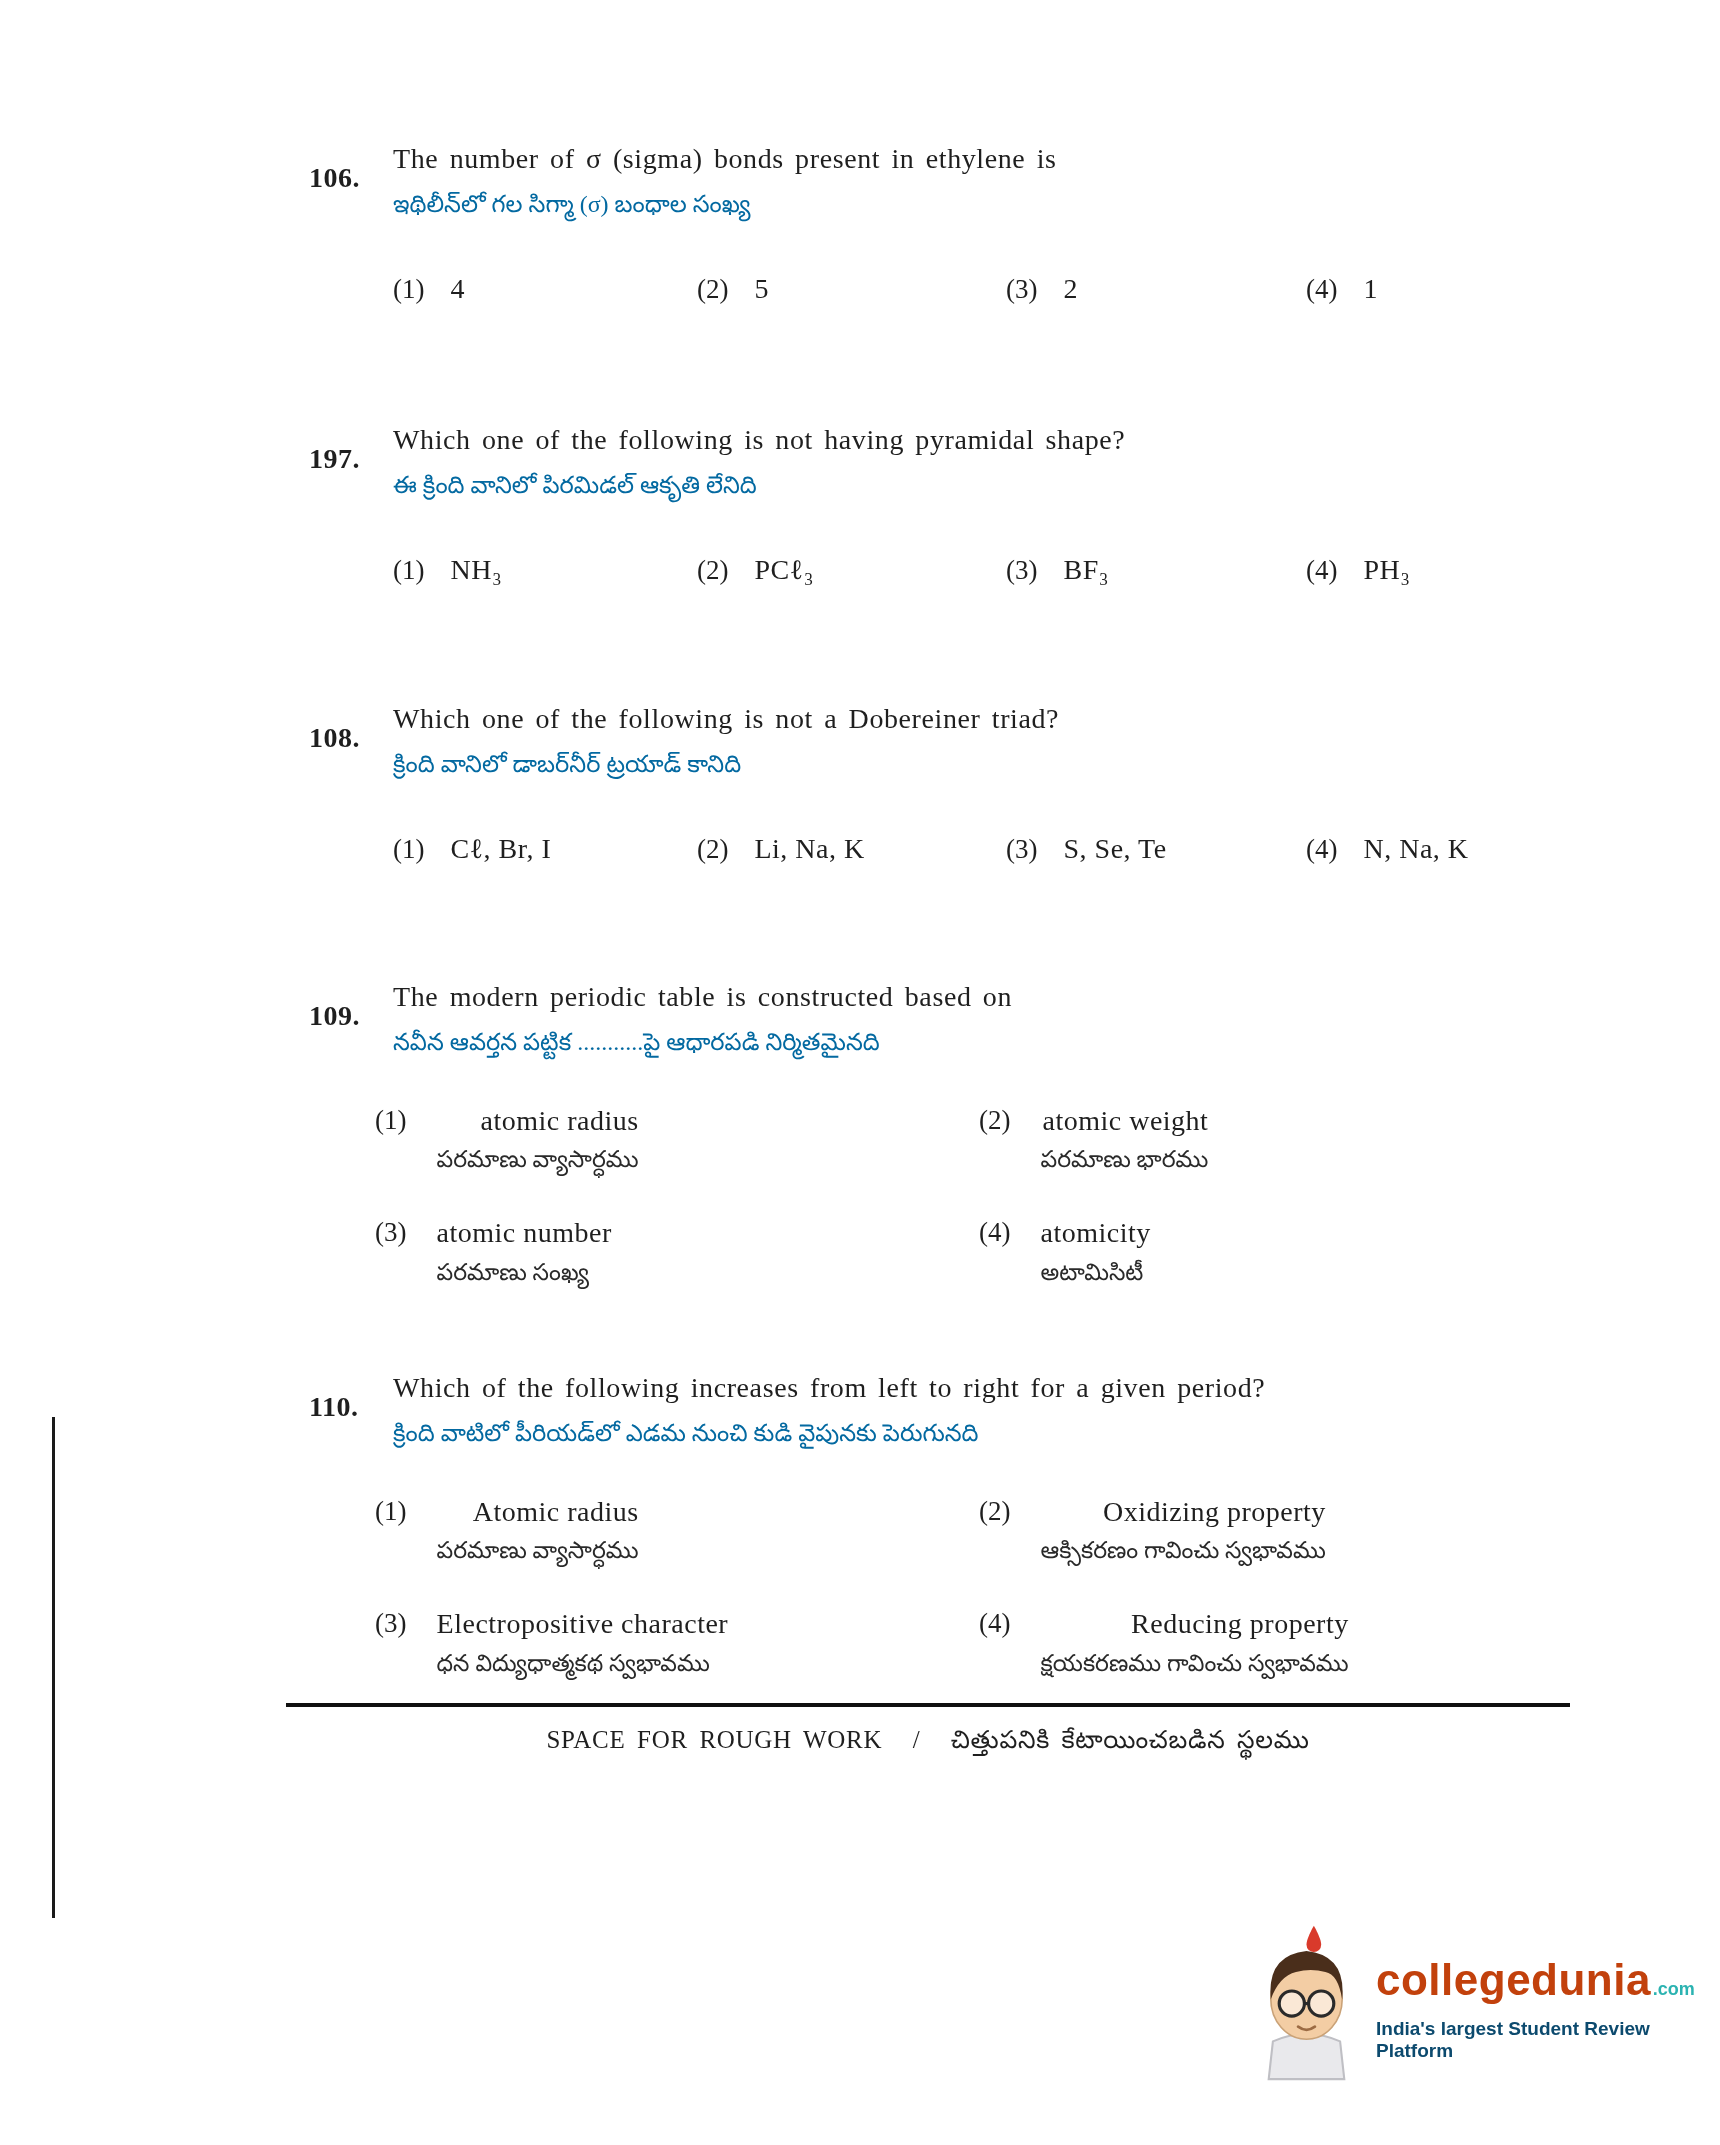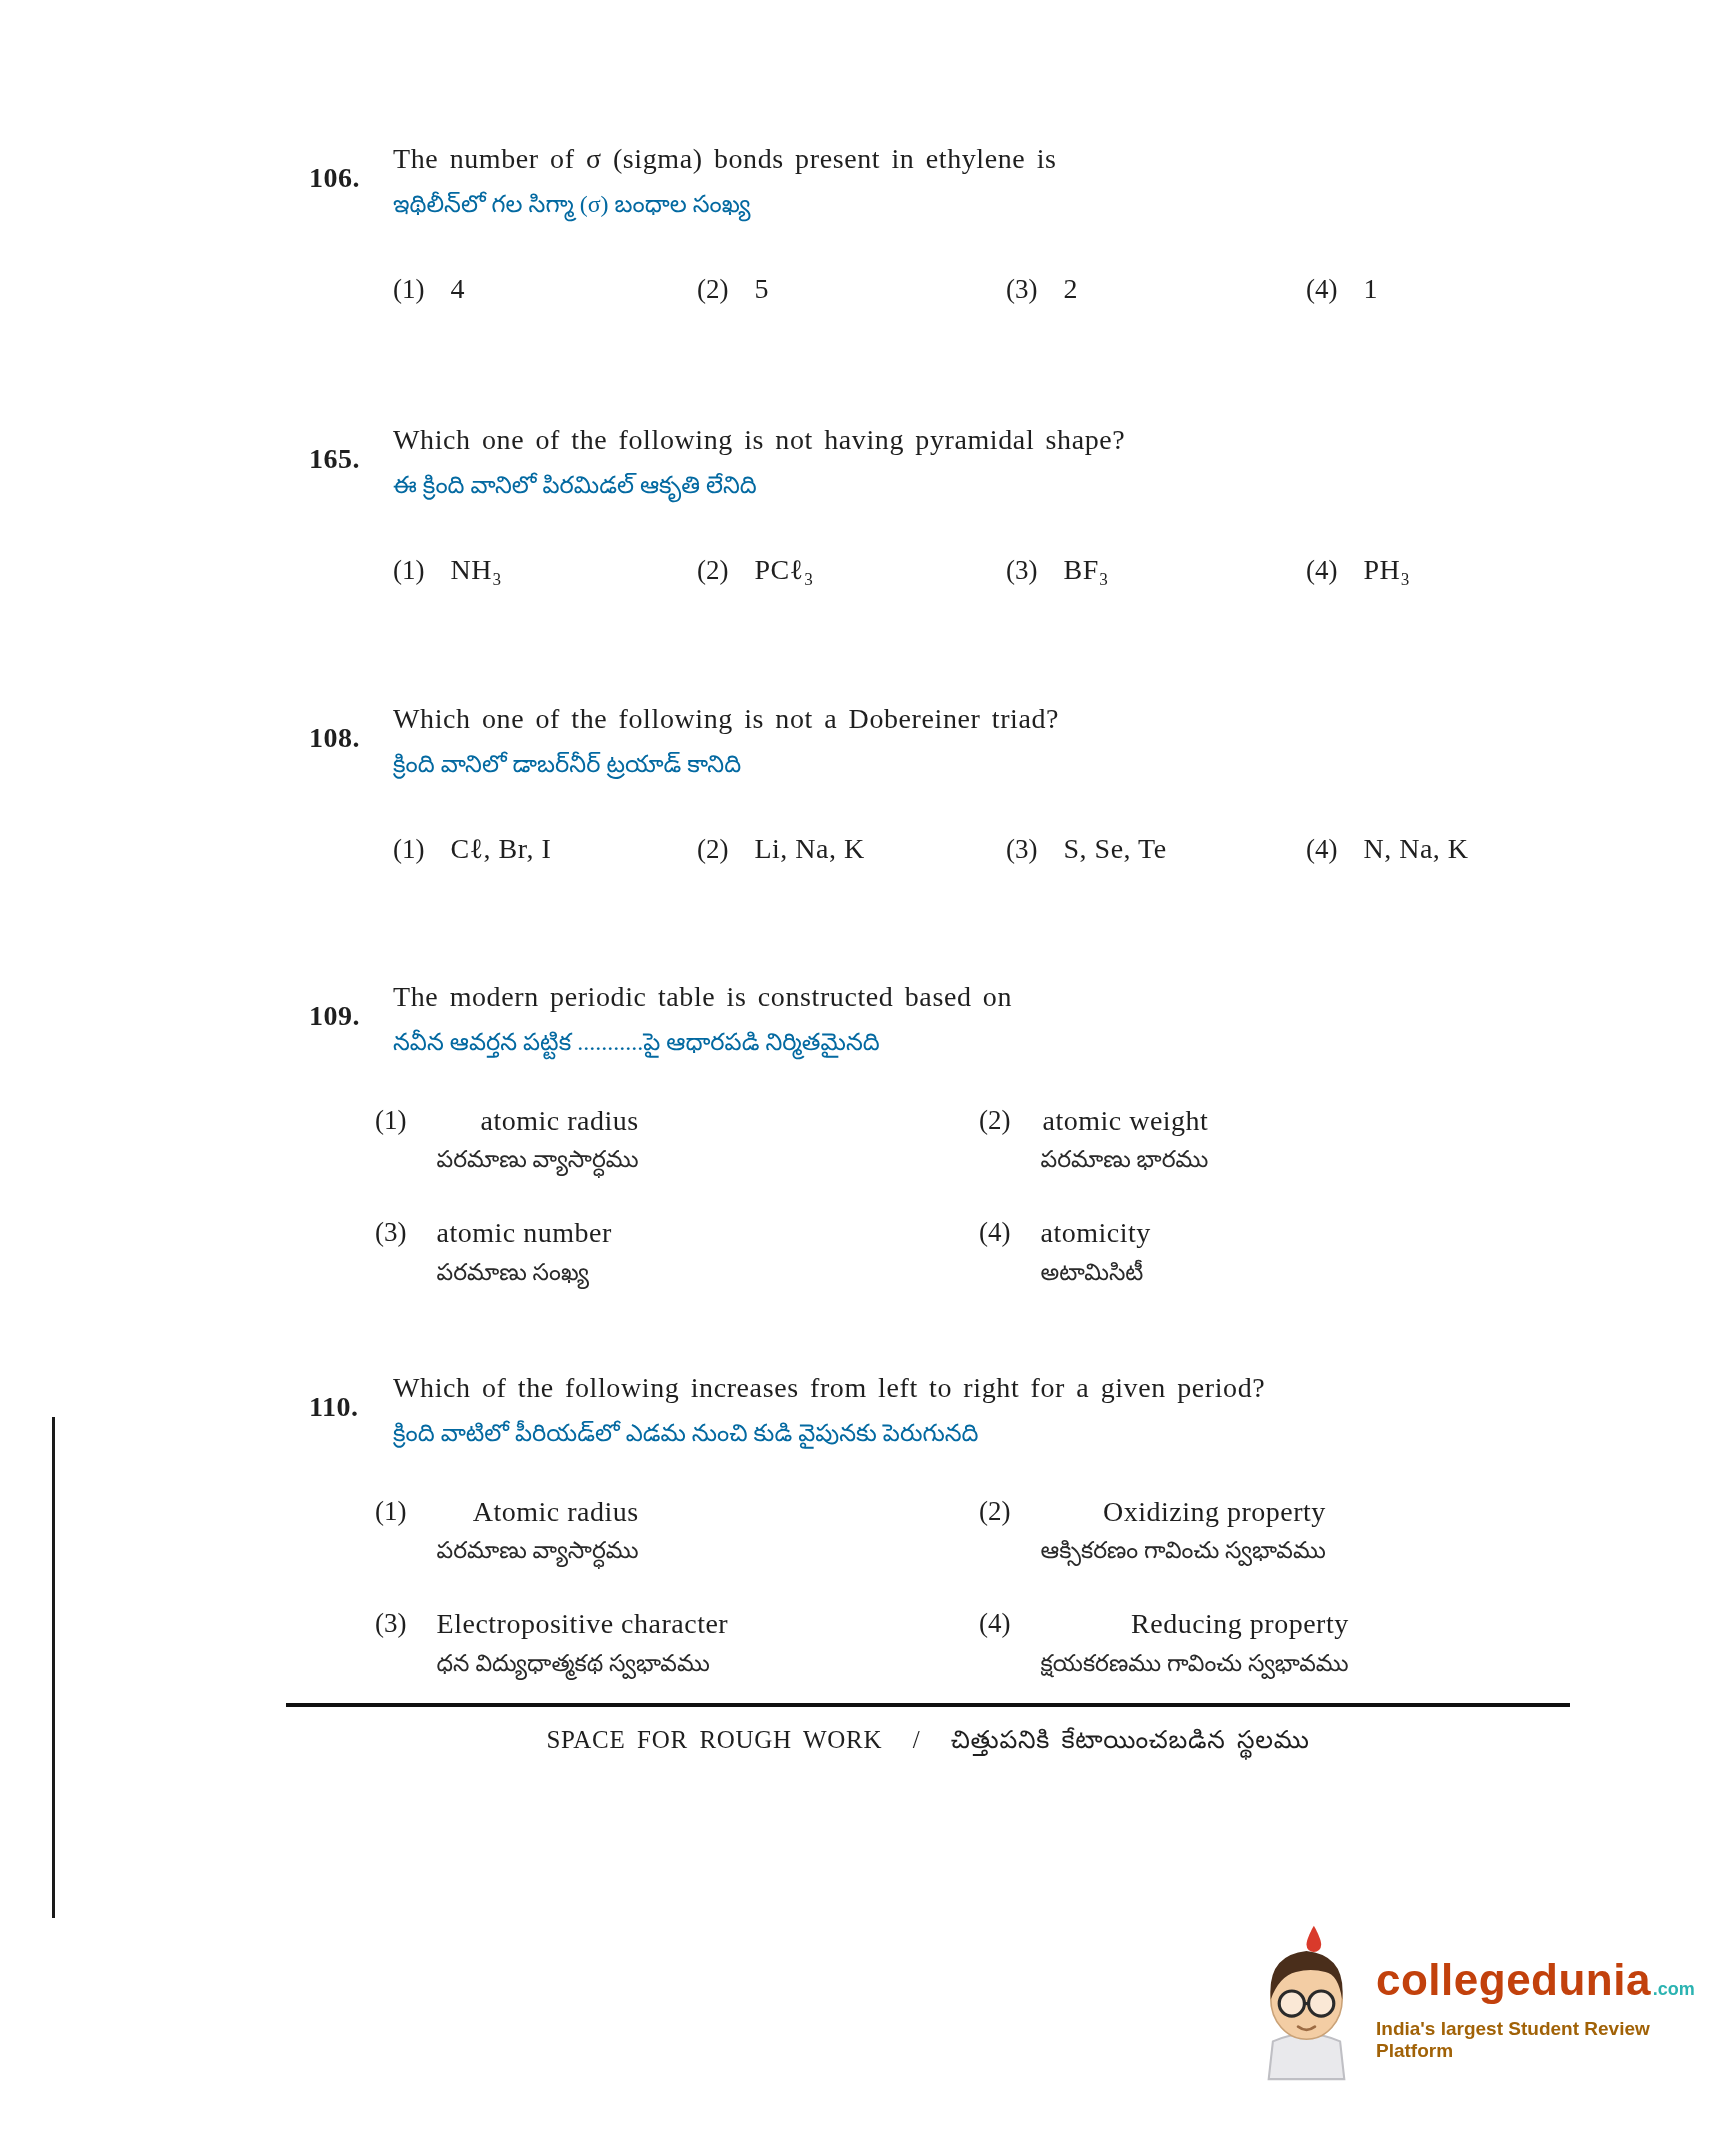--- a/index.html
+++ b/index.html
@@ -40,21 +40,21 @@
   .footer span { margin:0 9.4px; }
 
   .left-line { position:absolute; left:52px; top:1417px; width:2.8px; height:501px; background:#1a1a1a; }
 
   .logo { position:absolute; left:1254px; top:1923px; width:440px; display:flex; align-items:flex-start; gap:17px; }
   .mascot { width:105px; height:159px; flex:0 0 105px; }
   .logo-text { display:flex; flex-direction:column; padding-top:32px; font-family:"Liberation Sans", sans-serif; }
   .brand-row { display:flex; align-items:baseline; }
   .brand { font-size:44px; font-weight:bold; color:#c2410c; letter-spacing:0.5px; }
   .brand-suffix { font-size:18px; color:#2bb3b1; font-weight:bold; margin-left:1.9px; }
-  .tagline { margin-top:13px; font-size:19px; font-weight:bold; color:#a16207; }
+  .tagline { margin-top:13px; font-size:19px; font-weight:bold; color:#0c4a6e; }
 </style>
 </head>
 <body>
 
 <div class="page">
 
   <section class="question" id="q106" style="top:131px">
     <div class="q-head">
       <span class="q-num">106.</span>
       <div class="q-body">
@@ -77,21 +77,21 @@
       </div>
       <div class="opt">
         <span class="opt-label">(4)</span>
         <span class="opt-text">1</span>
       </div>
     </div>
   </section>
 
   <section class="question" id="q107" style="top:412px">
     <div class="q-head">
-      <span class="q-num">165.</span>
+      <span class="q-num">197.</span>
       <div class="q-body">
         <div class="q-en">Which one of the following is not having pyramidal shape?</div>
         <div class="q-te">ఈ క్రింది వానిలో పిరమిడల్ ఆకృతి లేనిది</div>
       </div>
     </div>
     <div class="opts-row">
       <div class="opt">
         <span class="opt-label">(1)</span>
         <span class="opt-text">NH₃</span>
       </div>

